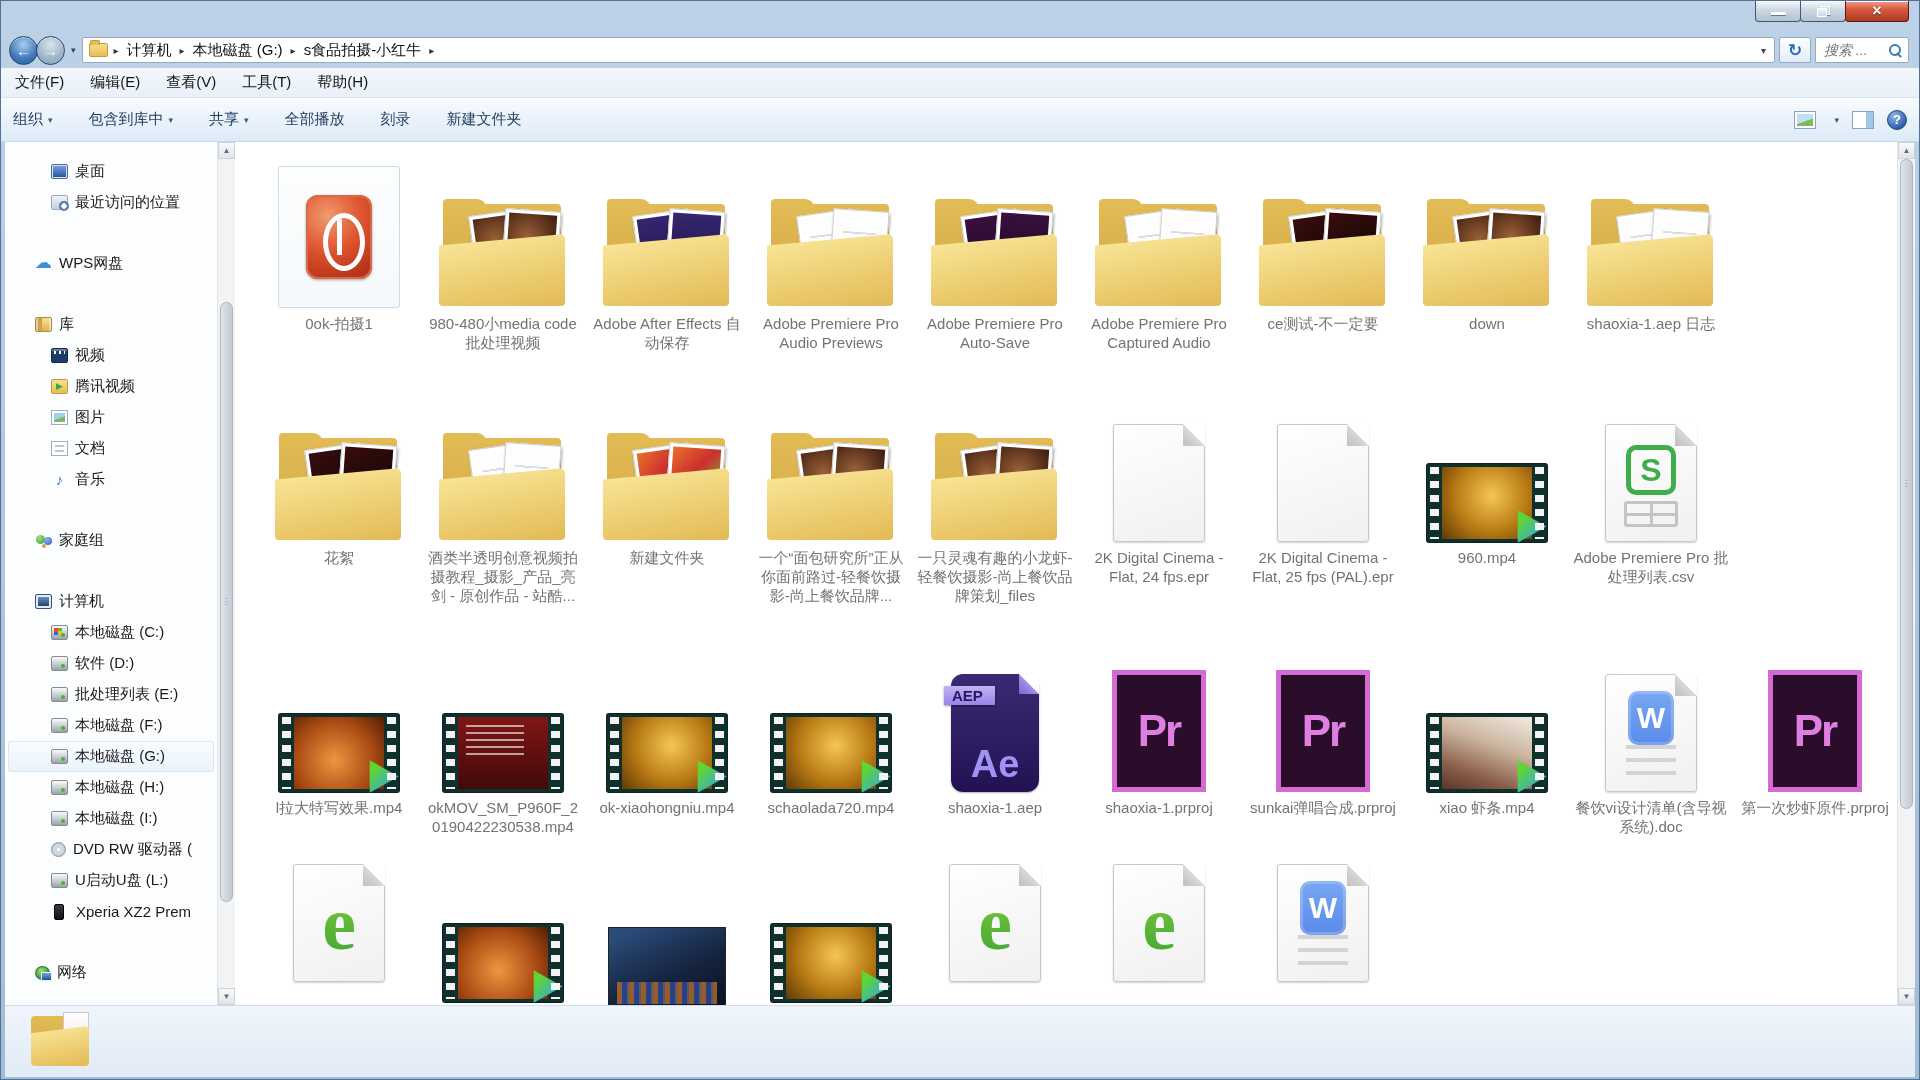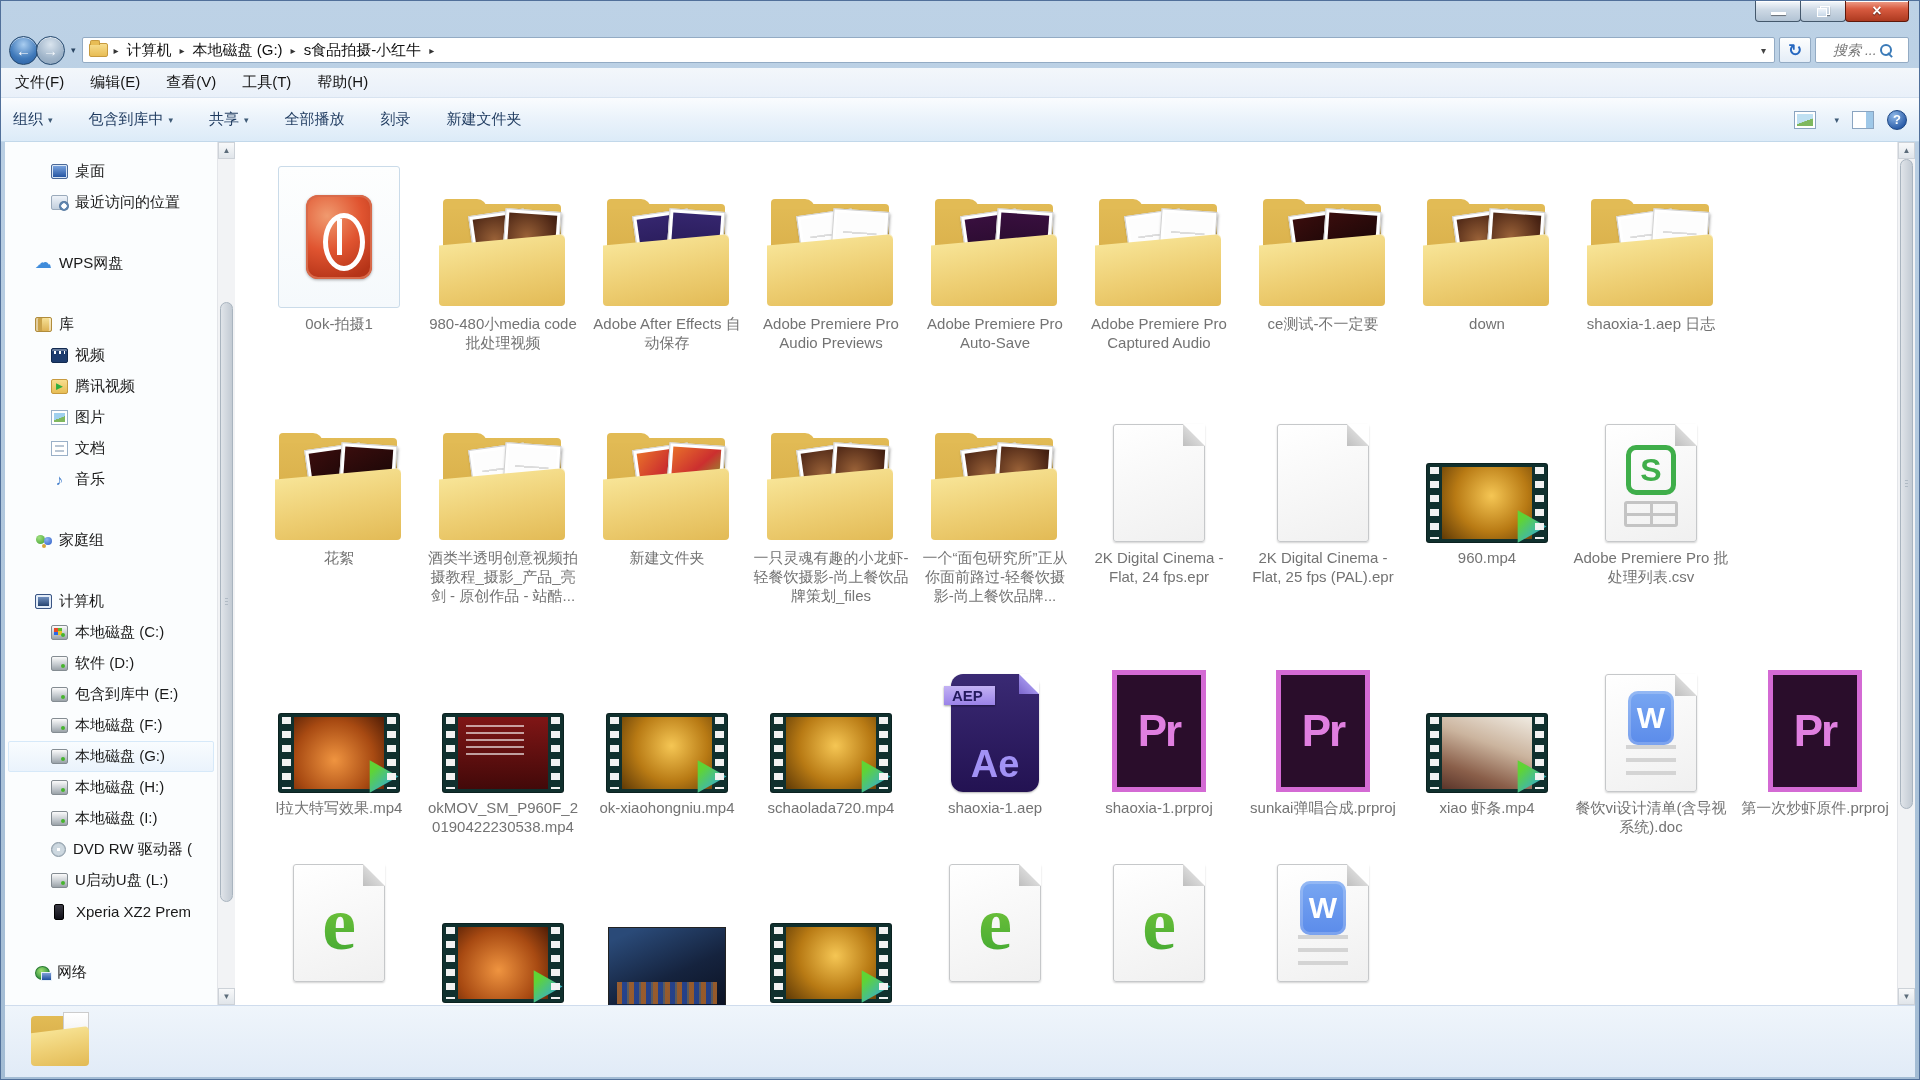--- a/index.html
+++ b/index.html
@@ -22,21 +22,21 @@
   .navbtn{width:29px;height:29px;border-radius:50%;border:1px solid #24486e;color:#fff;font-size:15px;font-weight:bold;display:flex;align-items:center;justify-content:center;background:radial-gradient(circle at 50% 28%,#a9cdf0,#3f79ba 60%,#2a5c9e);box-shadow:inset 0 1px 0 #ffffff88;flex:none;}
   .navbtn.fwd{background:radial-gradient(circle at 50% 28%,#d9e4ee,#9fb4c9 60%,#8aa2ba);color:#f4f8fc;margin-left:-6px;}
   .nav-dd{font-size:9px;color:#2a4462;padding:0 2px;}
   .addr-field{flex:1;height:26px;background:#fff;border:1px solid #93abc4;border-radius:2px;display:flex;align-items:center;padding:0 4px;overflow:hidden;}
   .mi-fol{width:19px;height:14px;background:linear-gradient(#f7dd8d,#e8bd55);border:1px solid #c79a3e;border-radius:2px;position:relative;flex:none;margin-left:2px;}
   .mi-fol::before{content:"";position:absolute;left:0;top:-4px;width:8px;height:4px;background:#e8bd55;border:1px solid #c79a3e;border-bottom:none;border-radius:2px 2px 0 0;}
   .crumb{padding:0 2px;font-size:15px;color:#111;white-space:nowrap;}
   .csep{color:#333;font-size:10px;padding:0 6px;}
   .addr-dd{margin-left:auto;color:#444;font-size:10px;padding:0 4px;}
   .refresh{width:32px;height:26px;background:linear-gradient(#fdfefe,#e4edf7);border:1px solid #93abc4;border-radius:2px;display:flex;align-items:center;justify-content:center;color:#2667c0;font-size:17px;font-weight:bold;flex:none;}
-  .search{width:94px;height:26px;background:#fff;border:1px solid #93abc4;border-radius:2px;display:flex;align-items:center;padding:0 15px;gap:3px;flex:none;}
+  .search{width:94px;height:26px;background:#fff;border:1px solid #93abc4;border-radius:2px;display:flex;align-items:center;padding:0 6px;gap:3px;flex:none;}
   .search input{border:none;outline:none;width:100%;font-style:italic;color:#8a8a8a;font-size:14px;font-family:inherit;background:transparent;}
   .mag{position:relative;width:13px;height:13px;flex:none;}
   .mag::before{content:"";position:absolute;left:0;top:0;width:8px;height:8px;border:2px solid #3a7ab8;border-radius:50%;}
   .mag::after{content:"";position:absolute;right:0;bottom:1px;width:6px;height:2px;background:#3a7ab8;transform:rotate(45deg);}
 
   
   .menubar{height:30px;display:flex;align-items:center;padding-left:14px;background:linear-gradient(#f3f7fb,#e9f0f9);border-bottom:1px solid #d8e3f0;}
   .mitem{margin-right:26px;font-size:15px;color:#141414;}
   .toolbar{height:44px;display:flex;align-items:center;padding:0 12px;background:linear-gradient(#fafcfe,#ebf3fb 45%,#dcebf8);border-bottom:1px solid #c2d8ea;}
   .tbtn{margin-right:36px;font-size:15px;color:#1e3a5f;display:flex;align-items:center;}
@@ -283,21 +283,21 @@
         <div class="srow ind2">
           <span class="mi i-disk i-diskc"></span>
           <span class="slabel">本地磁盘 (C:)</span>
         </div>
         <div class="srow ind2">
           <span class="mi i-disk"></span>
           <span class="slabel">软件 (D:)</span>
         </div>
         <div class="srow ind2">
           <span class="mi i-disk"></span>
-          <span class="slabel">包含到库中 (E:)</span>
+          <span class="slabel">批处理列表 (E:)</span>
         </div>
         <div class="srow ind2">
           <span class="mi i-disk"></span>
           <span class="slabel">本地磁盘 (F:)</span>
         </div>
         <div class="srow ind2 ssel">
           <span class="mi i-disk"></span>
           <span class="slabel">本地磁盘 (G:)</span>
         </div>
         <div class="srow ind2">
@@ -513,36 +513,36 @@
                 <span class="bk"></span>
                 <span class="card c1">
                   <span class="inner cv-media"></span>
                 </span>
                 <span class="card c2">
                   <span class="inner cv-media"></span>
                 </span>
                 <span class="fr"></span>
               </span>
             </div>
+            <div class="label">一个“面包研究所”正从你面前路过-轻餐饮摄影-尚上餐饮品牌...</div>
+          </div>
+          <div class="tile">
+            <div class="izone">
+              <span class="fol">
+                <span class="bk"></span>
+                <span class="card c1">
+                  <span class="inner cv-media"></span>
+                </span>
+                <span class="card c2">
+                  <span class="inner cv-media"></span>
+                </span>
+                <span class="fr"></span>
+              </span>
+            </div>
             <div class="label">一只灵魂有趣的小龙虾-轻餐饮摄影-尚上餐饮品牌策划_files</div>
-          </div>
-          <div class="tile">
-            <div class="izone">
-              <span class="fol">
-                <span class="bk"></span>
-                <span class="card c1">
-                  <span class="inner cv-media"></span>
-                </span>
-                <span class="card c2">
-                  <span class="inner cv-media"></span>
-                </span>
-                <span class="fr"></span>
-              </span>
-            </div>
-            <div class="label">一个“面包研究所”正从你面前路过-轻餐饮摄影-尚上餐饮品牌...</div>
           </div>
           <div class="tile">
             <div class="izone">
               <span class="doc">
                 <span class="fold"></span>
               </span>
             </div>
             <div class="label">2K Digital Cinema - Flat, 24 fps.epr</div>
           </div>
           <div class="tile">

